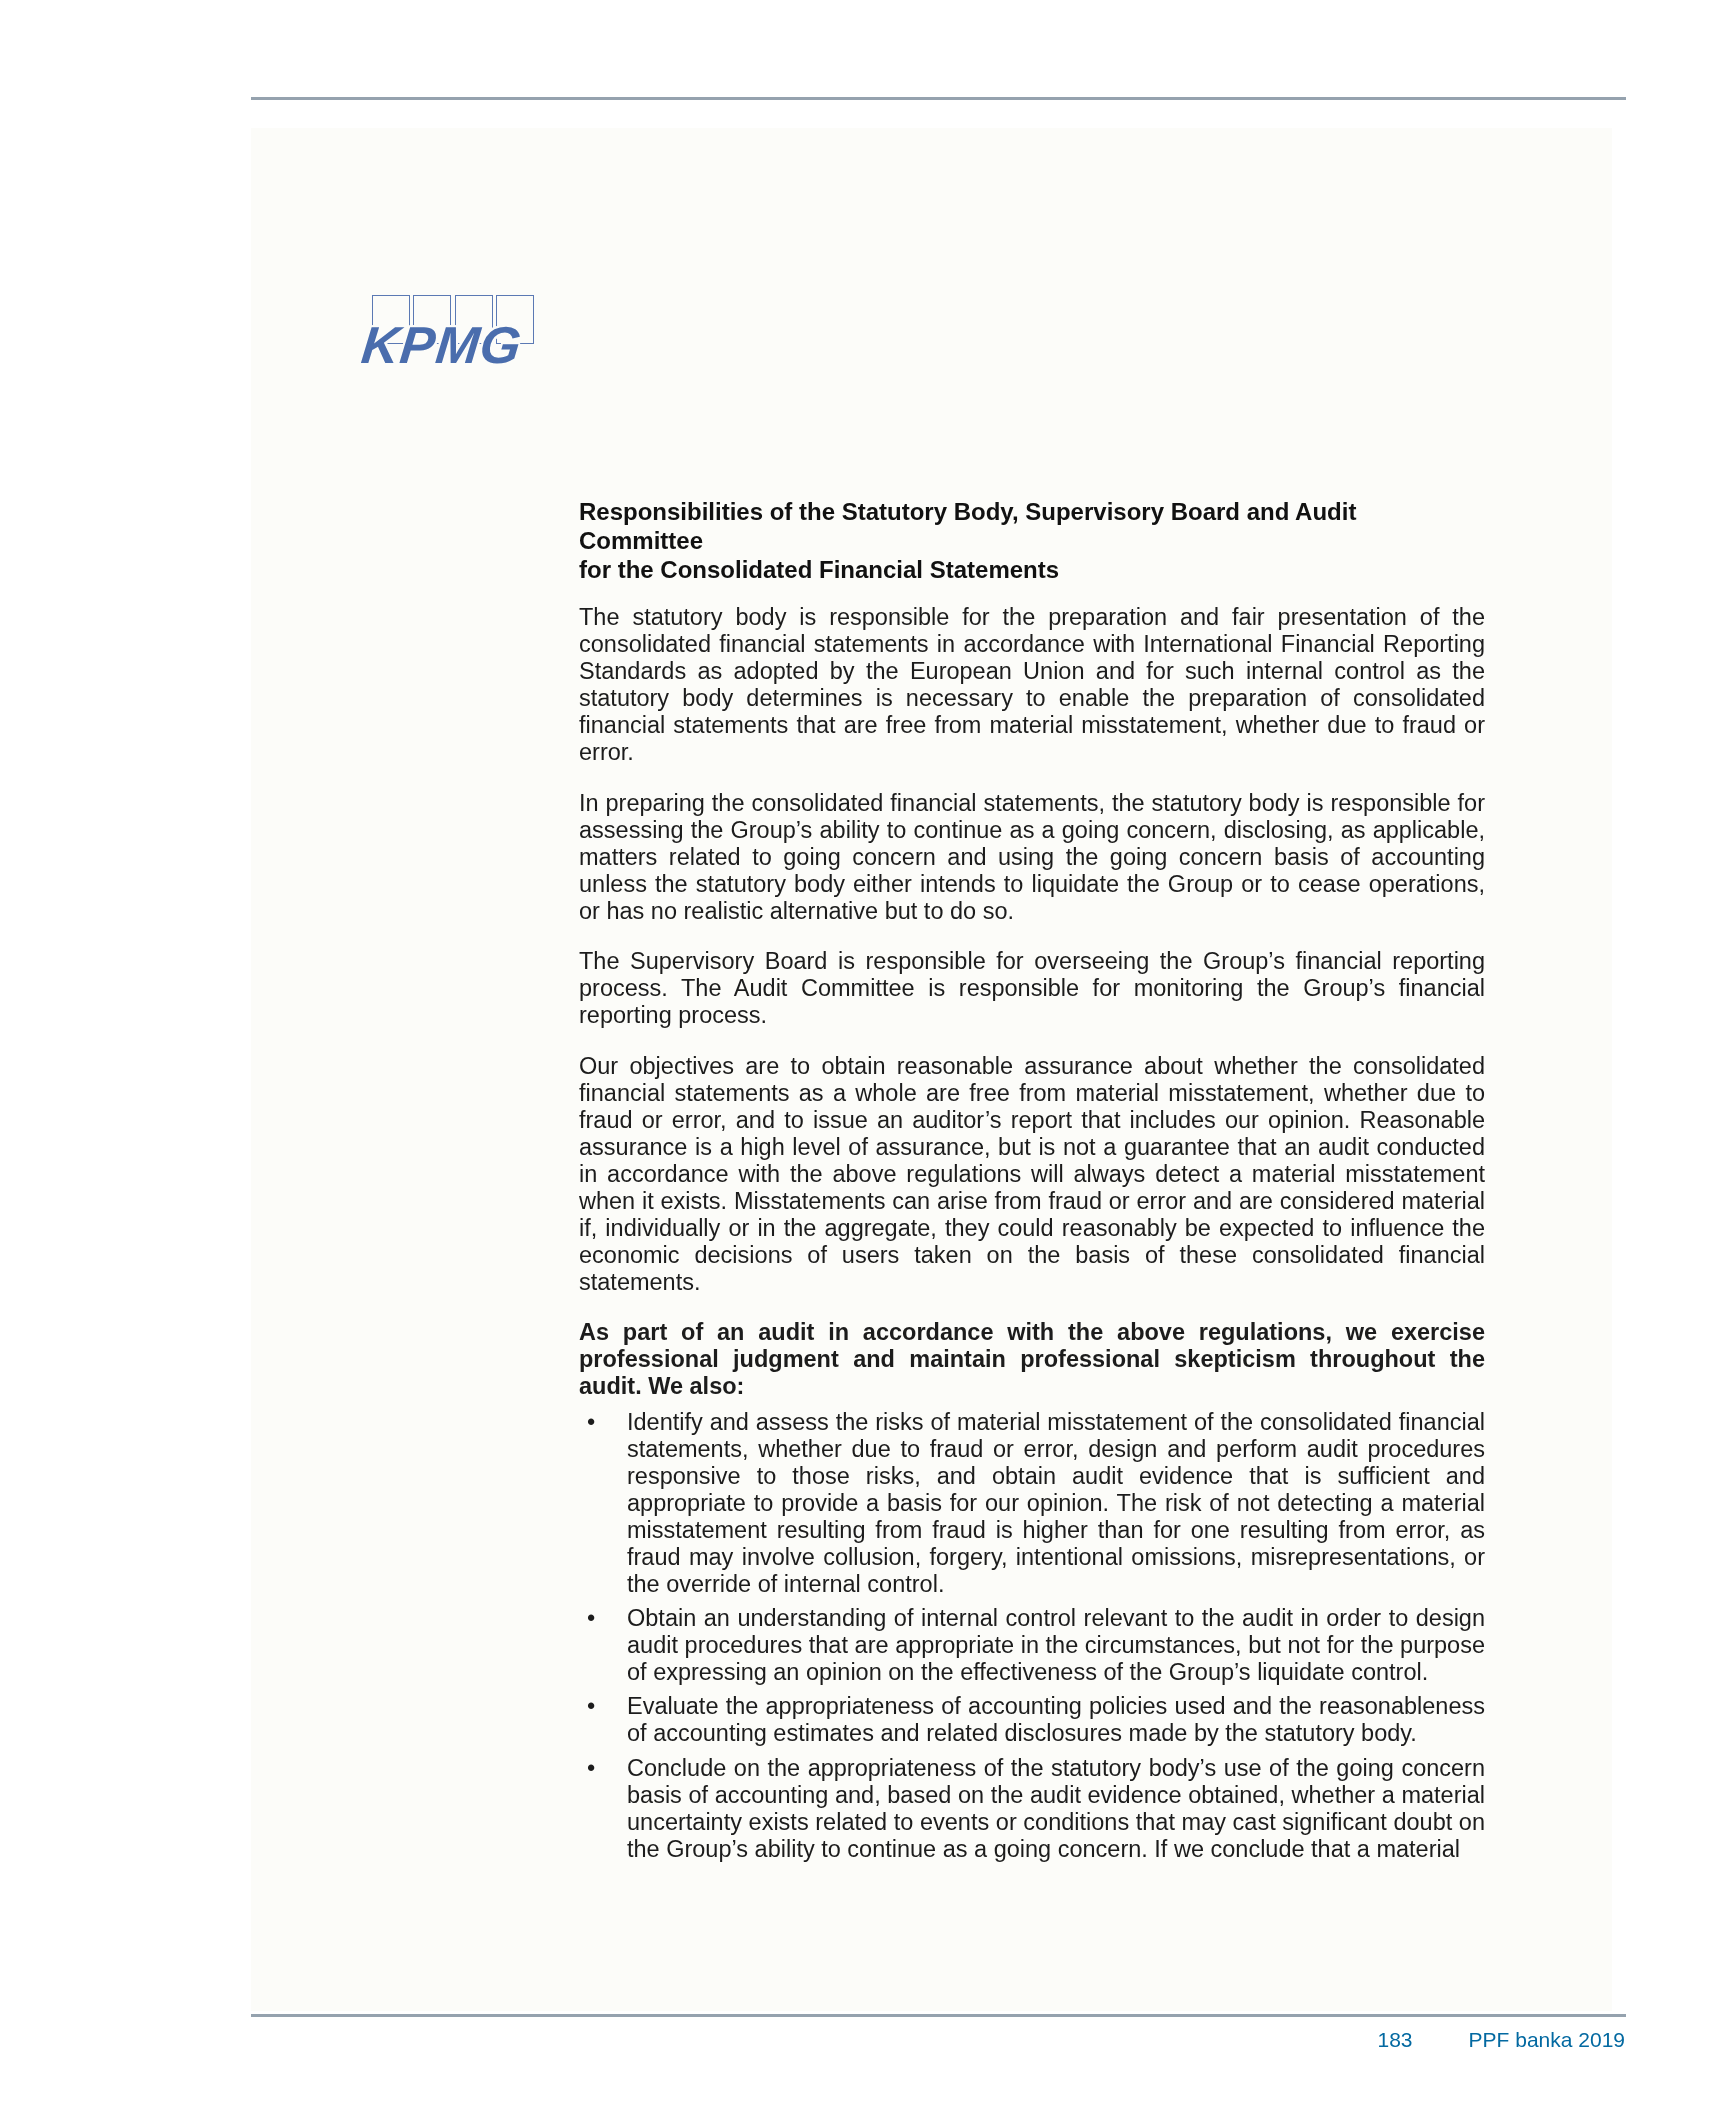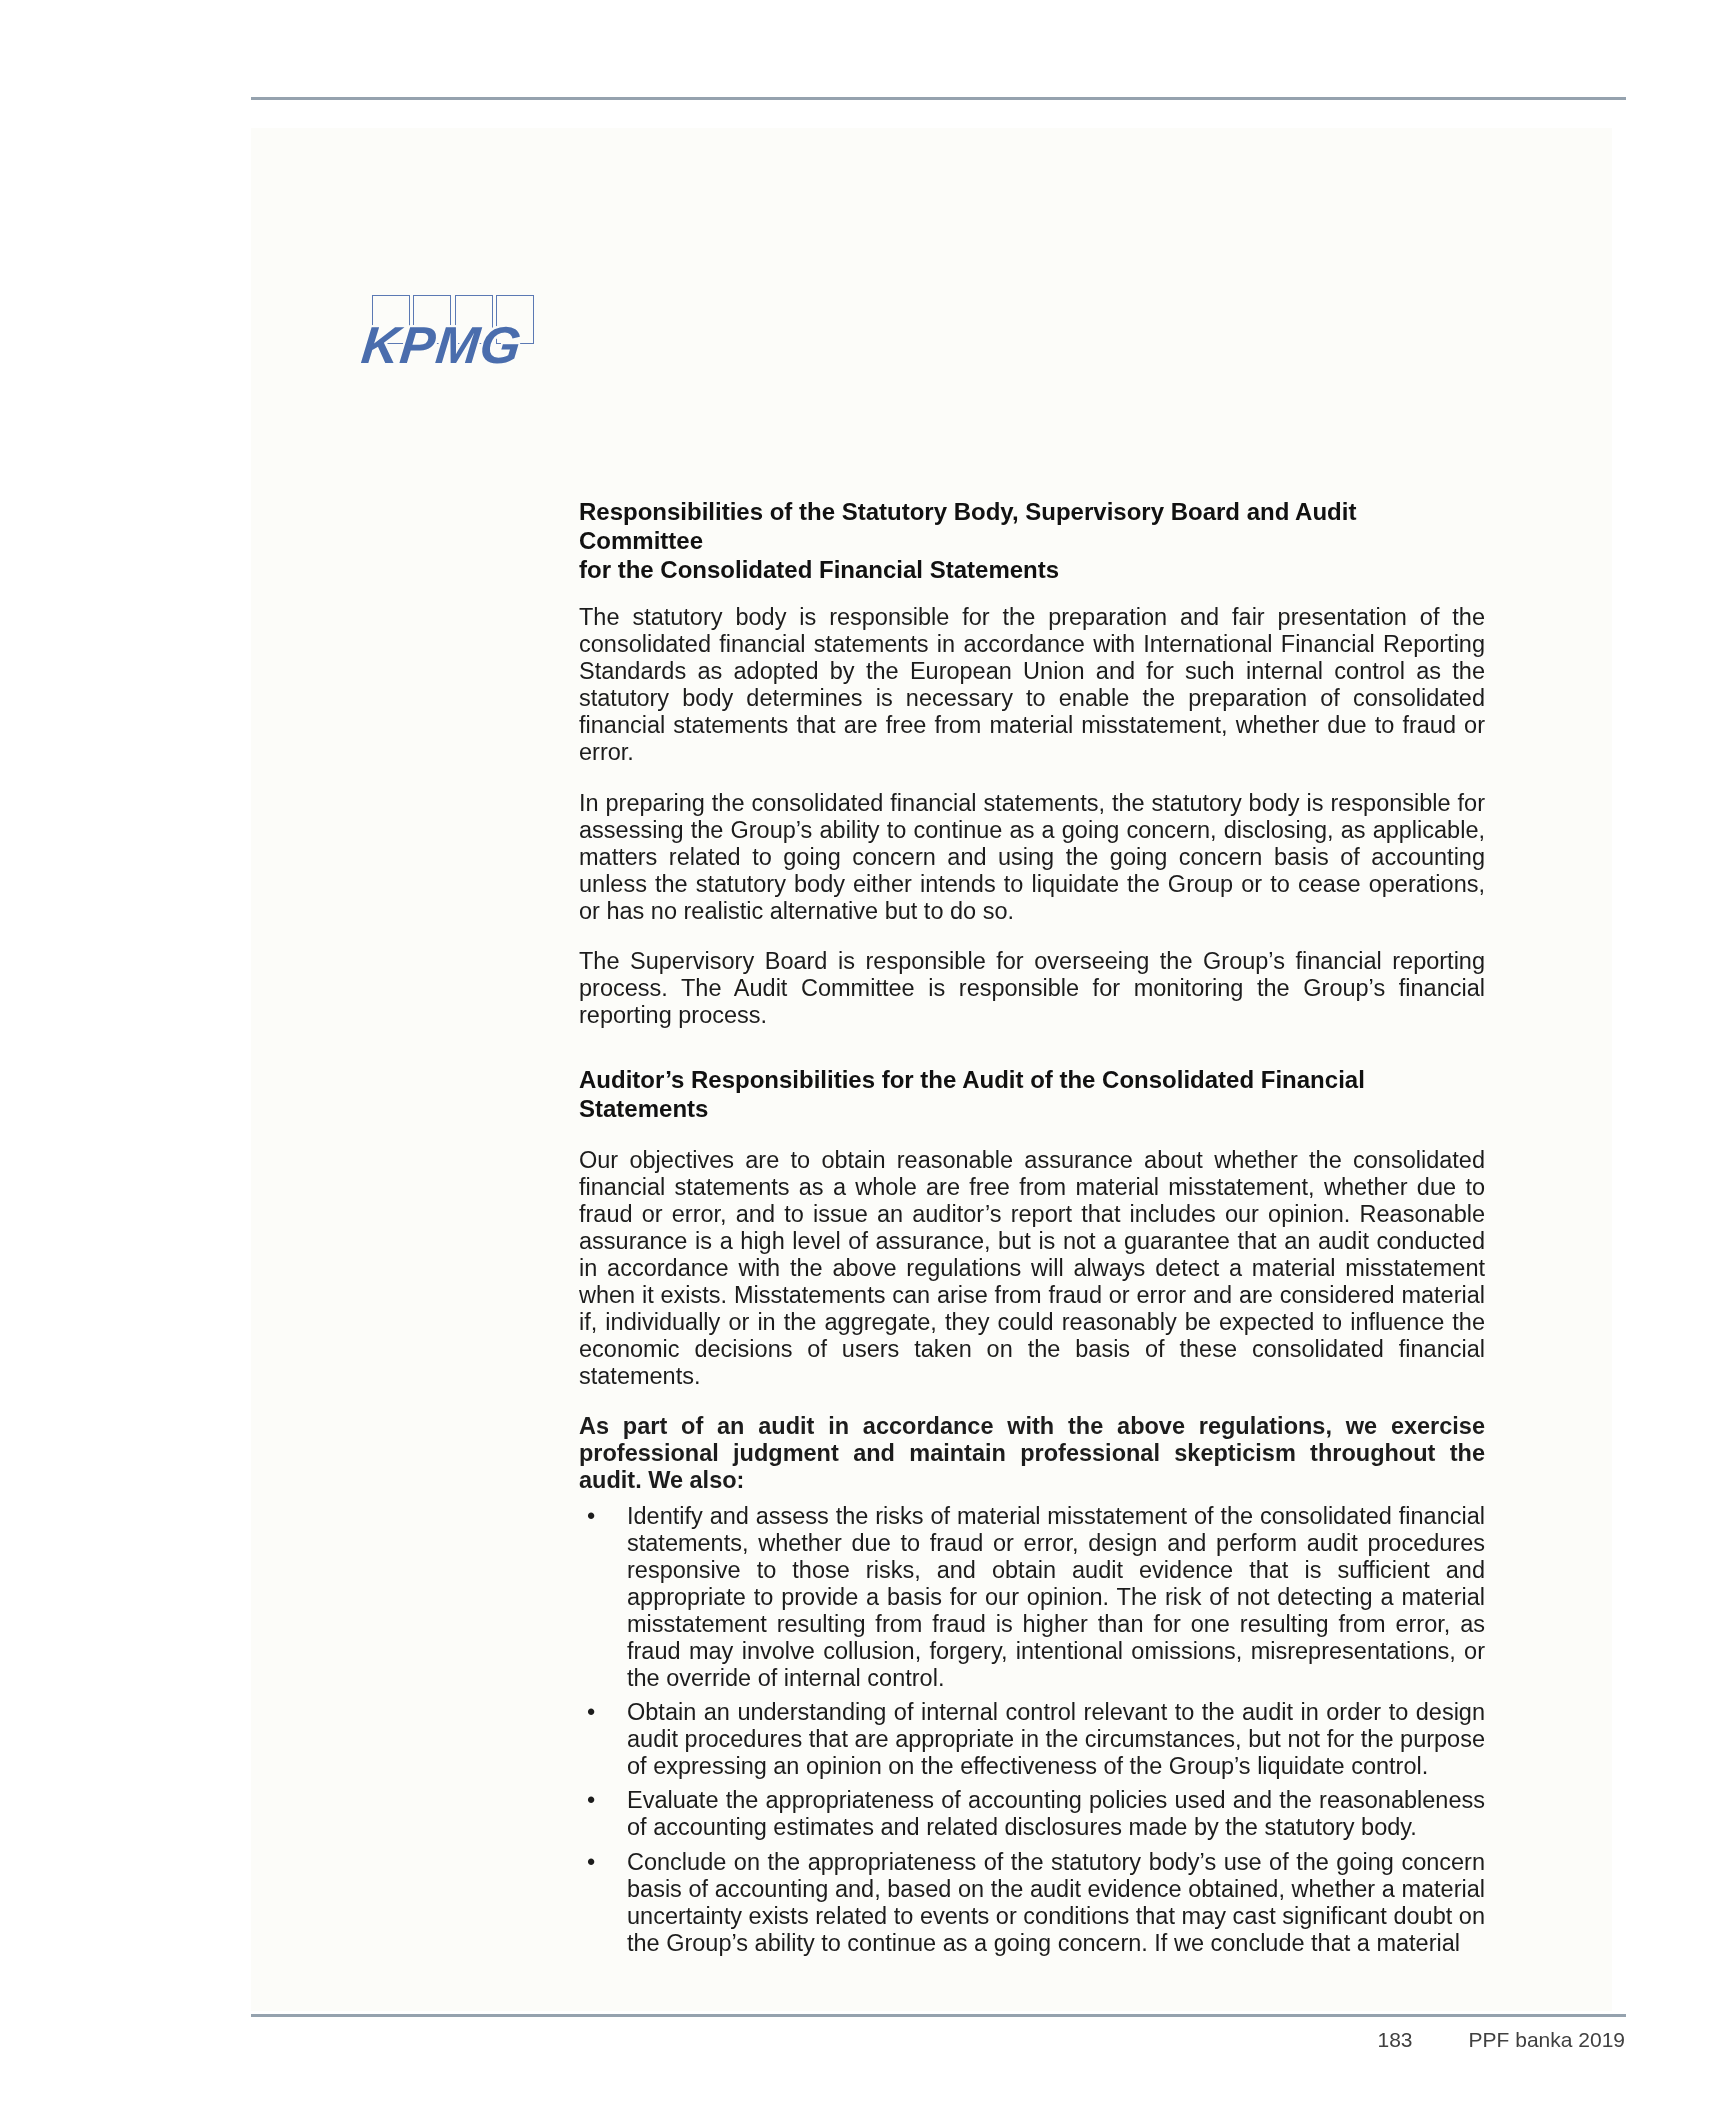--- a/index.html
+++ b/index.html
@@ -120,21 +120,21 @@
   }
 
   
   .footer {
     position: absolute;
     top: 2028px;
     right: 106px;  
     display: flex;
     align-items: baseline;
     gap: 56px;
-    color: #404040;
+    color: #0369a1;
     font-size: 21px;
   }
 </style>
 </head>
 <body>
 
 <div class="page">
 
   <div class="rule rule-top"></div>
 
@@ -156,21 +156,20 @@
         <span>Responsibilities of the Statutory Body, Supervisory Board and Audit Committee</span><br>
         <span>for the Consolidated Financial Statements</span>
       </div>
 
       <p>The statutory body is responsible for the preparation and fair presentation of the consolidated financial statements in accordance with International Financial Reporting Standards as adopted by the European Union and for such internal control as the statutory body determines is necessary to enable the preparation of consolidated financial statements that are free from material misstatement, whether due to fraud or error.</p>
 
       <p>In preparing the consolidated financial statements, the statutory body is responsible for assessing the Group’s ability to continue as a going concern, disclosing, as applicable, matters related to going concern and using the going concern basis of accounting unless the statutory body either intends to liquidate the Group or to cease operations, or has no realistic alternative but to do so.</p>
 
       <p>The Supervisory Board is responsible for overseeing the Group’s financial reporting process. The Audit Committee is responsible for monitoring the Group’s financial reporting process.</p>
 
-      <div class="h h2">Auditor’s Responsibilities for the Audit of the Consolidated Financial Statements</div>
 
       <p>Our objectives are to obtain reasonable assurance about whether the consolidated financial statements as a whole are free from material misstatement, whether due to fraud or error, and to issue an auditor’s report that includes our opinion. Reasonable assurance is a high level of assurance, but is not a guarantee that an audit conducted in accordance with the above regulations will always detect a material misstatement when it exists. Misstatements can arise from fraud or error and are considered material if, individually or in the aggregate, they could reasonably be expected to influence the economic decisions of users taken on the basis of these consolidated financial statements.</p>
 
       <p class="lead-list">As part of an audit in accordance with the above regulations, we exercise professional judgment and maintain professional skepticism throughout the audit. We also:</p>
 
       <div class="bullet">
         <span class="marker">•</span>
         <div class="btext">Identify and assess the risks of material misstatement of the consolidated financial statements, whether due to fraud or error, design and perform audit procedures responsive to those risks, and obtain audit evidence that is sufficient and appropriate to provide a basis for our opinion. The risk of not detecting a material misstatement resulting from fraud is higher than for one resulting from error, as fraud may involve collusion, forgery, intentional omissions, misrepresentations, or the override of internal control.</div>
       </div>
 

